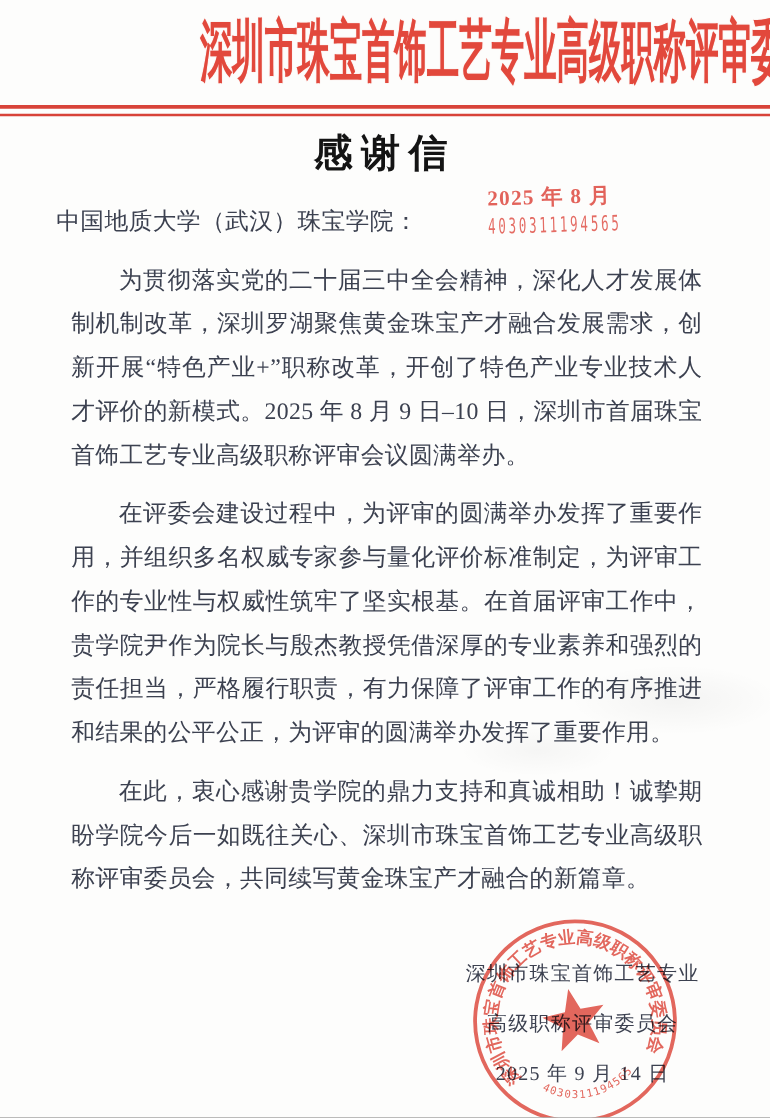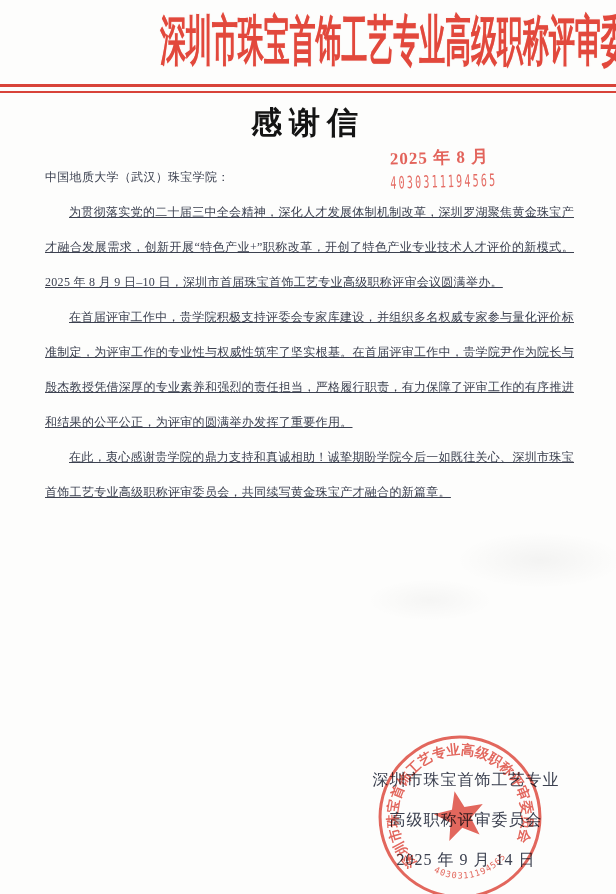--- a/index.html
+++ b/index.html
@@ -49,27 +49,27 @@
   .date-stamp .ds-code{
     margin-top:4px;
     font-family:"DejaVu Sans Mono","Liberation Mono",monospace;
     font-size:10px;letter-spacing:2.2px;line-height:12px;
     transform:scaleY(1.7);transform-origin:top left;
     opacity:.85;
   }
   
   .letter-body{
     position:absolute;top:160px;left:45px;width:529px;
-    font-size:12px;line-height:35px;
+    font-size:19px;line-height:35px;
     color:#3c4150;
     text-align:justify;
     letter-spacing:.3px;
   }
   .salutation{margin:0;}
-  .letter-body p{margin:0;text-indent:2em;text-decoration:underline;}
+  .letter-body p{margin:12px;text-indent:2em;}
   
   .signature-block{
     position:absolute;top:760px;left:328px;width:276px;
     text-align:center;
     font-size:16px;line-height:40px;letter-spacing:1px;
     color:#3c4150;
   }
   
   .official-seal{
     position:absolute;top:731px;left:374px;width:172px;height:172px;
@@ -91,21 +91,21 @@
   <div class="letter-title">感谢信</div>
 
   <div class="date-stamp">
     <div class="ds-date">2025 年 8 月</div>
     <div class="ds-code">4030311194565</div>
   </div>
 
   <div class="letter-body">
     <div class="salutation">中国地质大学（武汉）珠宝学院：</div>
     <p>为贯彻落实党的二十届三中全会精神，深化人才发展体制机制改革，深圳罗湖聚焦黄金珠宝产才融合发展需求，创新开展“特色产业+”职称改革，开创了特色产业专业技术人才评价的新模式。2025 年 8 月 9 日–10 日，深圳市首届珠宝首饰工艺专业高级职称评审会议圆满举办。</p>
-    <p>在首届评审工作中，贵学院积极支持评委会专家库建设，并组织多名权威专家参与量化评价标准制定，为评审工作的专业性与权威性筑牢了坚实根基。在首届评审工作中，贵学院尹作为院长与殷杰教授凭借深厚的专业素养和强烈的责任担当，严格履行职责，有力保障了评审工作的有序推进和结果的公平公正，为评审的圆满举办发挥了重要作用。</p>
+    <p>在评委会建设过程中，为评审的圆满举办发挥了重要作用，并组织多名权威专家参与量化评价标准制定，为评审工作的专业性与权威性筑牢了坚实根基。在首届评审工作中，贵学院尹作为院长与殷杰教授凭借深厚的专业素养和强烈的责任担当，严格履行职责，有力保障了评审工作的有序推进和结果的公平公正，为评审的圆满举办发挥了重要作用。</p>
     <p>在此，衷心感谢贵学院的鼎力支持和真诚相助！诚挚期盼学院今后一如既往关心、深圳市珠宝首饰工艺专业高级职称评审委员会，共同续写黄金珠宝产才融合的新篇章。</p>
   </div>
 
   <div class="signature-block">
     <div>深圳市珠宝首饰工艺专业</div>
     <div>高级职称评审委员会</div>
     <div>2025 年 9 月 14 日</div>
   </div>
 
   <div class="official-seal">

